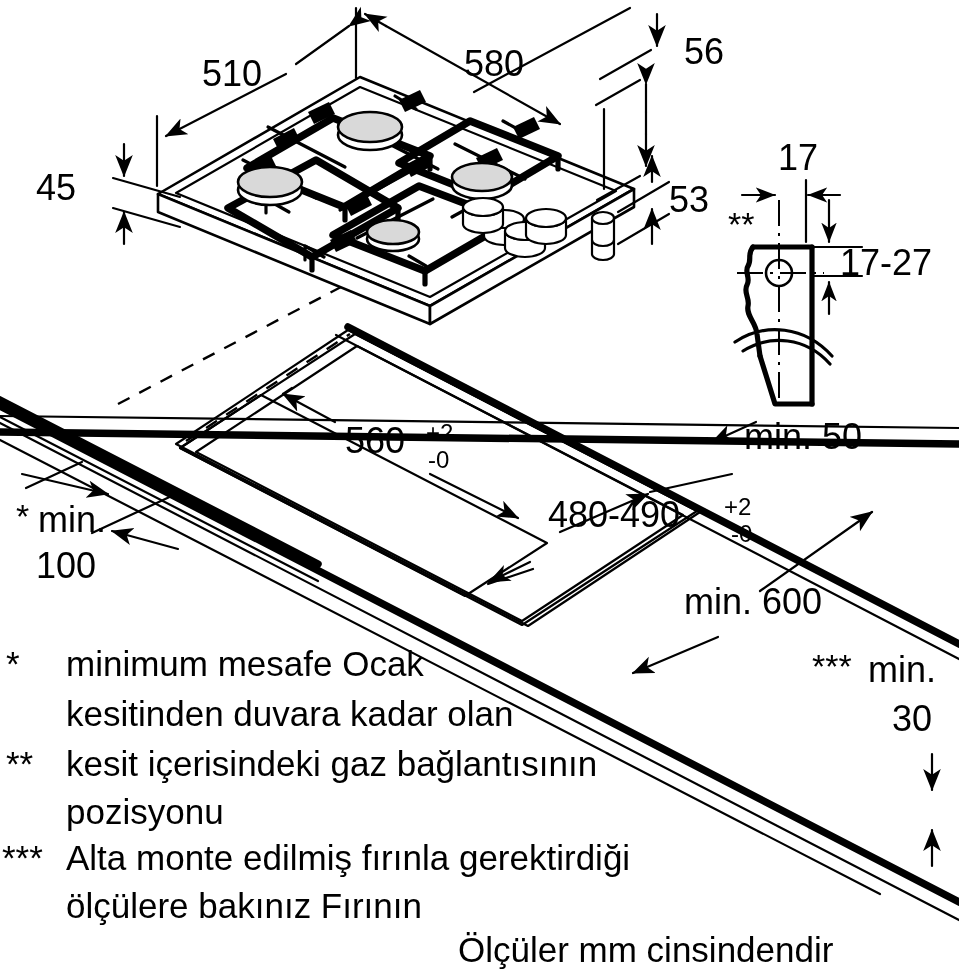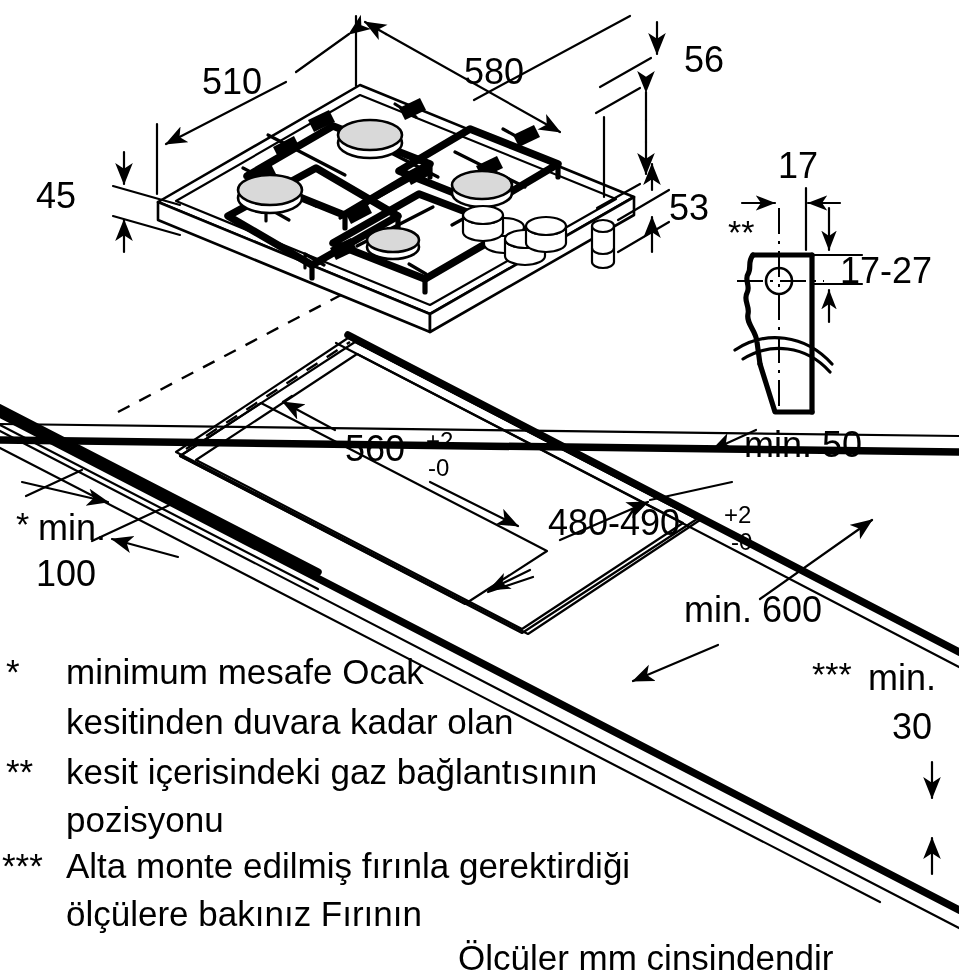--- a/index.html
+++ b/index.html
@@ -11,21 +11,21 @@
     width: 959px;
     height: 970px;
     position: relative;
     overflow: hidden;
     font-family: "Liberation Sans", sans-serif;
     color: #000000;
   }
   #diagram-root {
     position: absolute;
     left: 0;
-    top: 12px;
+    top: 4px;
     width: 959px;
     height: 796px;
   }
   svg.sheet {
     position: absolute;
     left: 0;
     top: 0;
     width: 959px;
     height: 970px;
     display: block;

